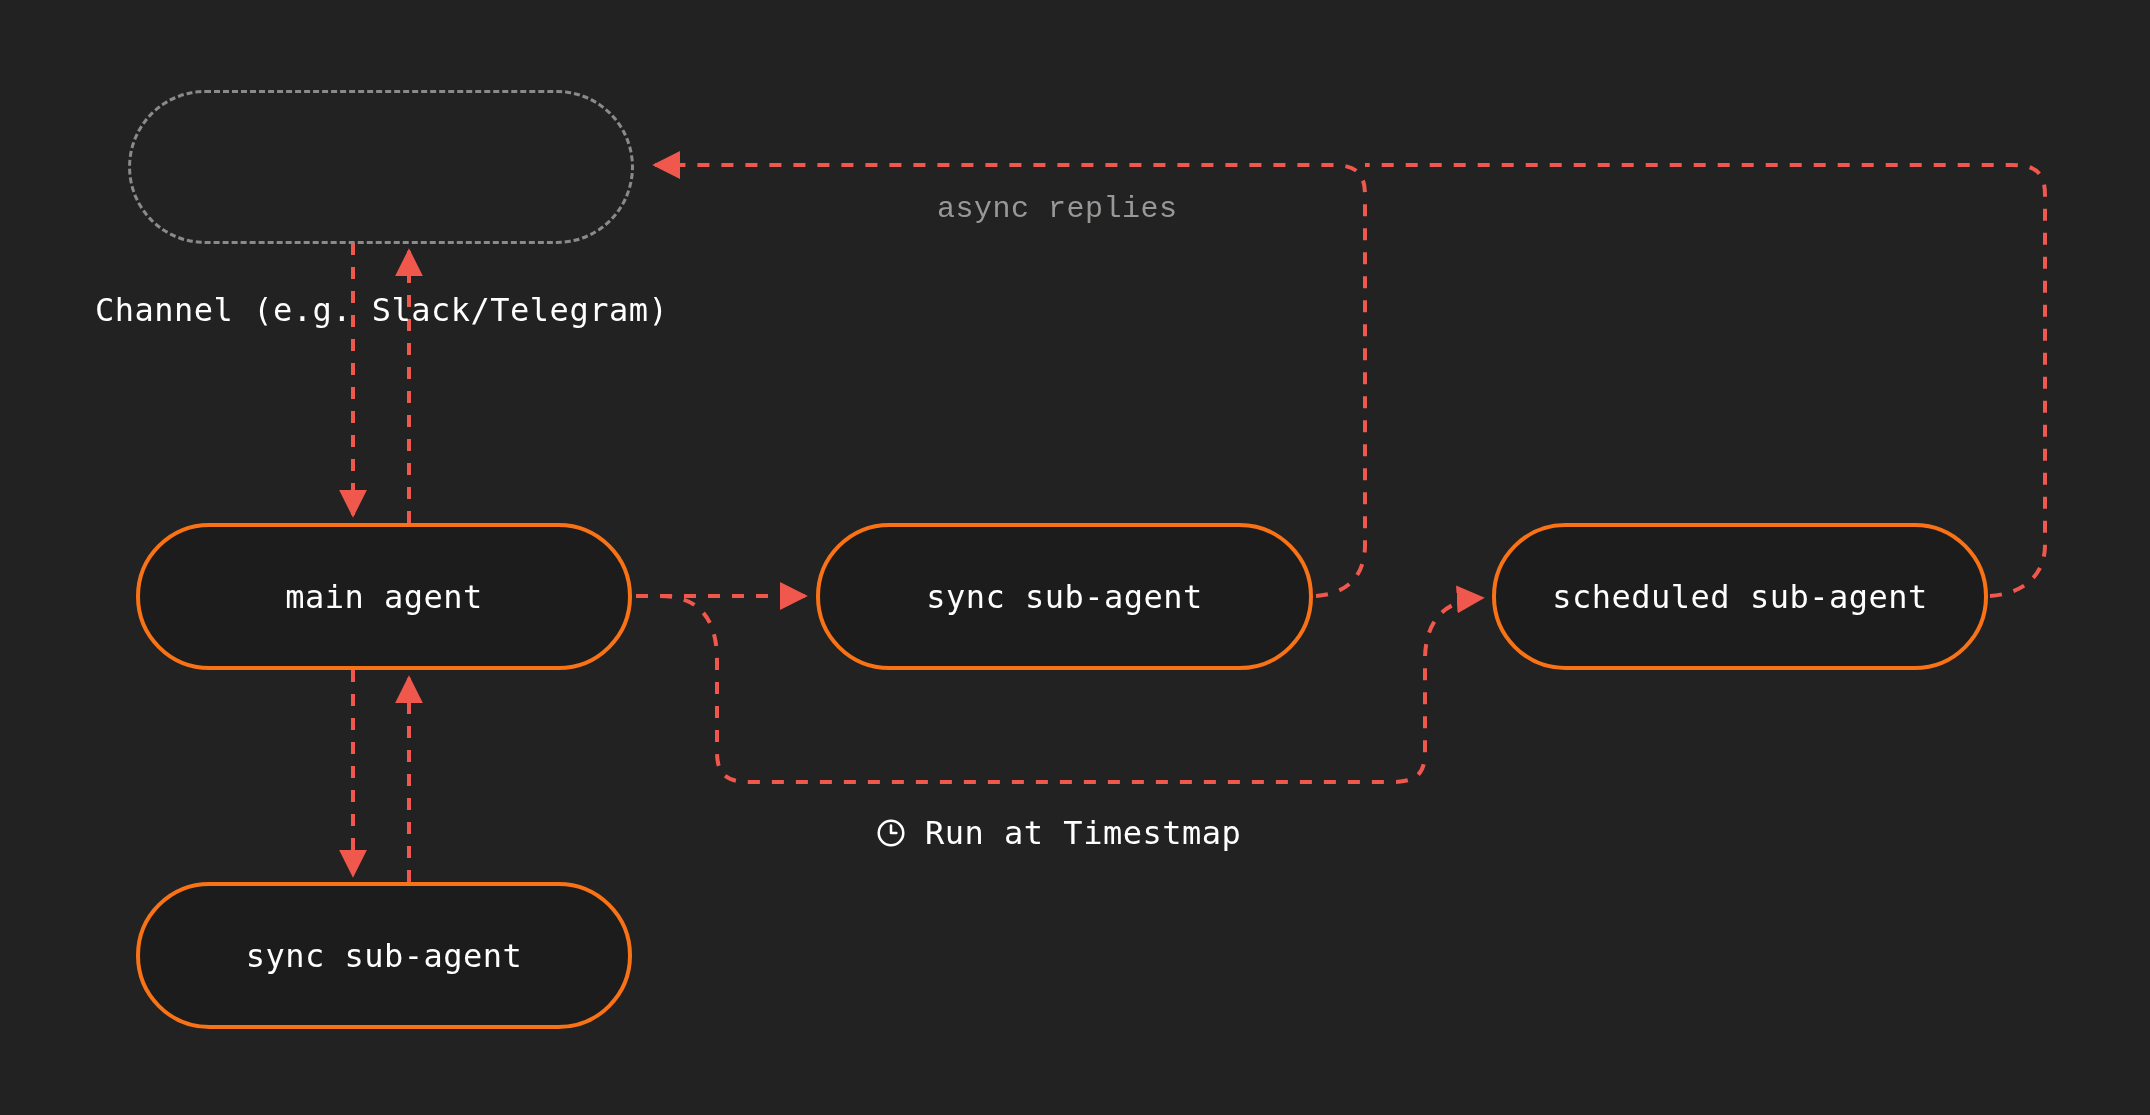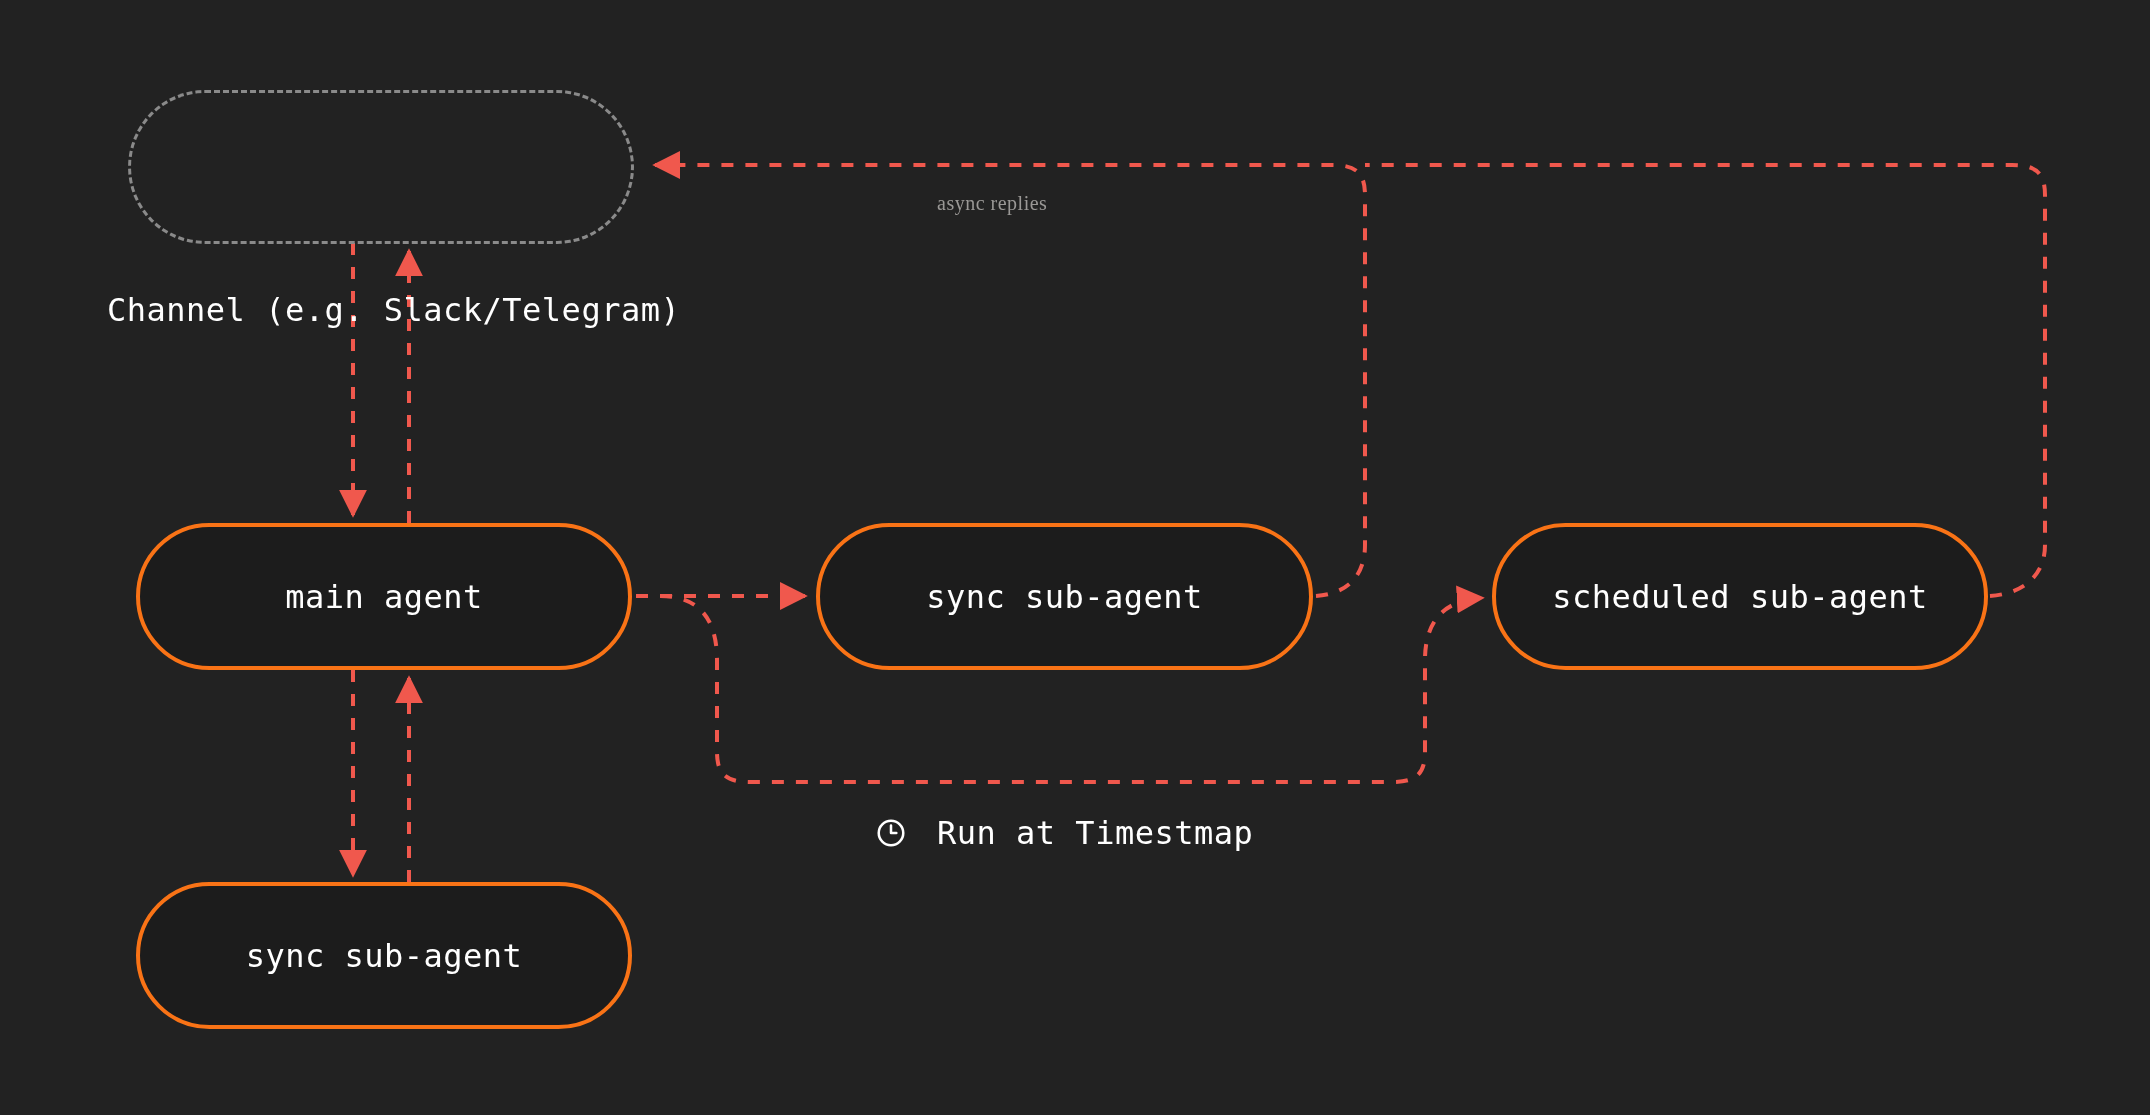--- a/index.html
+++ b/index.html
@@ -49,34 +49,34 @@
     position: absolute;
     color: #ffffff;
     font-size: 32px;
     letter-spacing: 0.5px;
     white-space: nowrap;
     font-family: "DejaVu Sans Mono", "Liberation Mono", monospace;
   }
   .edge-label {
     position: absolute;
     color: #9a9896;
-    font-size: 20px;
+    font-size: 30px;
     letter-spacing: 0.5px;
     white-space: nowrap;
-    font-family: Liberation Serif, serif;
+    font-family: Liberation Mono, monospace;
   }
   .edge-label-white {
     position: absolute;
     color: #ffffff;
     font-size: 32px;
     letter-spacing: 0.5px;
     white-space: nowrap;
     display: flex;
     align-items: center;
-    gap: 30px;
+    gap: 18px;
     font-family: "DejaVu Sans Mono", "Liberation Mono", monospace;
   }
   .clock-icon {
     display: inline-block;
     width: 32px;
     height: 32px;
     line-height: 0;
   }
 </style>
 </head>
@@ -108,21 +108,21 @@
 
     <path d="M 1316 596 C 1345 594 1365 578 1365 545 L 1365 195 C 1365 172 1355 165 1332 165 L 655 165" fill="none" stroke="#f0584d" stroke-width="4" stroke-dasharray="12 12" marker-end="url(#arrow-right)"></path>
 
     <path d="M 1990 596 C 2020 594 2045 578 2045 545 L 2045 195 C 2045 172 2035 165 2012 165 L 1365 165" fill="none" stroke="#f0584d" stroke-width="4" stroke-dasharray="12 12"></path>
   </svg>
 
   <div class="node node-channel" style="left:128px; top:90px; width:506px; height:154px;">
     <span></span>
   </div>
 
-  <div class="free-label" style="left:107px; top:291px;">Channel (e.g. Slack/Telegram)</div>
+  <div class="free-label" style="left:95px; top:291px;">Channel (e.g. Slack/Telegram)</div>
 
   <div class="node" style="left:136px; top:523px; width:496px; height:147px;">
     <span>main agent</span>
   </div>
 
   <div class="node" style="left:816px; top:523px; width:497px; height:147px;">
     <span>sync sub-agent</span>
   </div>
 
   <div class="node" style="left:1492px; top:523px; width:496px; height:147px;">

